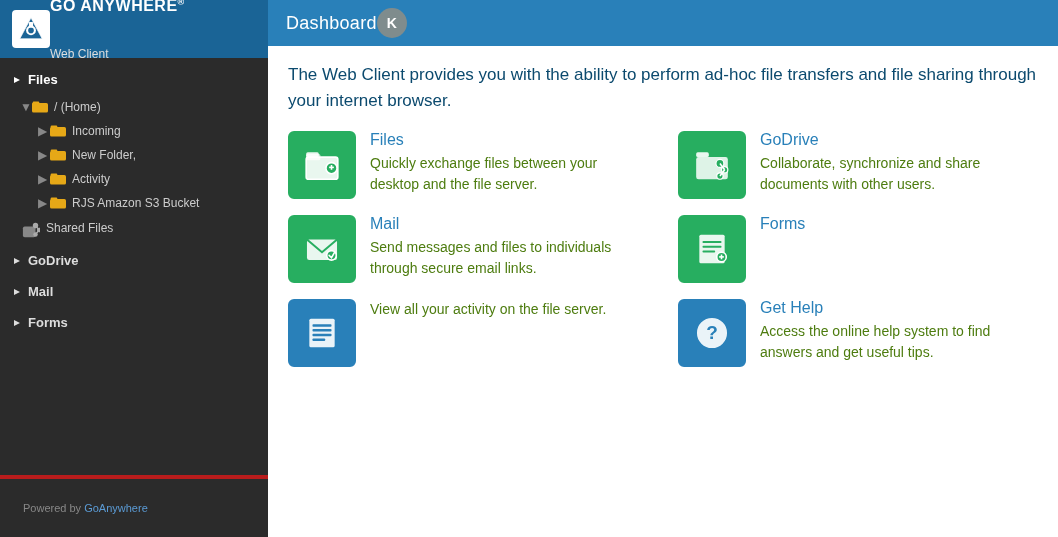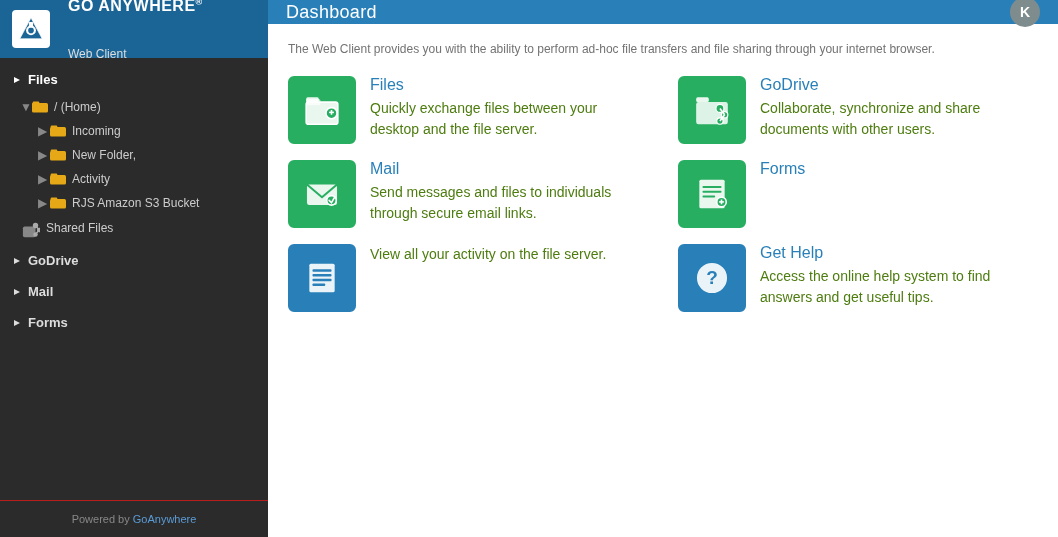--- a/index.html
+++ b/index.html
@@ -14,21 +14,21 @@
       display: flex;
       flex-direction: column;
       height: 100%;
     }
 
     #sidebar-header {
       background: #1a6496;
       padding: 10px 12px;
       display: flex;
       align-items: center;
-      gap: 18px;
+      gap: 0;
       height: 58px;
     }
 
     #logo-icon {
       width: 38px;
       height: 38px;
       background: #fff;
       border-radius: 4px;
       display: flex;
       align-items: center;
@@ -126,48 +126,47 @@
     }
 
     .shared-item .shared-icon {
       width: 18px;
       height: 18px;
       margin-right: 6px;
       flex-shrink: 0;
     }
 
     .sidebar-footer {
-      padding: 12px;
+      padding: 23px;
       font-size: 11px;
       color: #888;
-      text-align: center;
-      border-top: 1px solid #b91c1c;
+      border-top: 4px solid #b91c1c;
     }
 
     .sidebar-footer a {
       color: #5b9bd5;
       text-decoration: none;
     }
 
     
     #main {
       flex: 1;
       display: flex;
       flex-direction: column;
       background: #fff;
       height: 100%;
     }
 
     #topbar {
       background: #2980b9;
       display: flex;
       align-items: center;
-      justify-content: space-between;
+      justify-content: flex-start;
       padding: 0 18px;
-      height: 24px;
+      height: 46px;
       flex-shrink: 0;
     }
 
     #page-title {
       color: #fff;
       font-size: 18px;
       font-weight: normal;
       letter-spacing: 0.3px;
     }
 
@@ -185,22 +184,22 @@
       cursor: pointer;
     }
 
     #content {
       flex: 1;
       overflow-y: auto;
       padding: 16px 20px;
     }
 
     #intro-text {
-      color: #737373;
-      font-size: 12px;
+      color: #0c4a6e;
+      font-size: 17px;
       margin-bottom: 18px;
       line-height: 1.5;
     }
 
     #dashboard-grid {
       display: grid;
       grid-template-columns: 1fr 1fr;
       gap: 16px 30px;
     }
 

